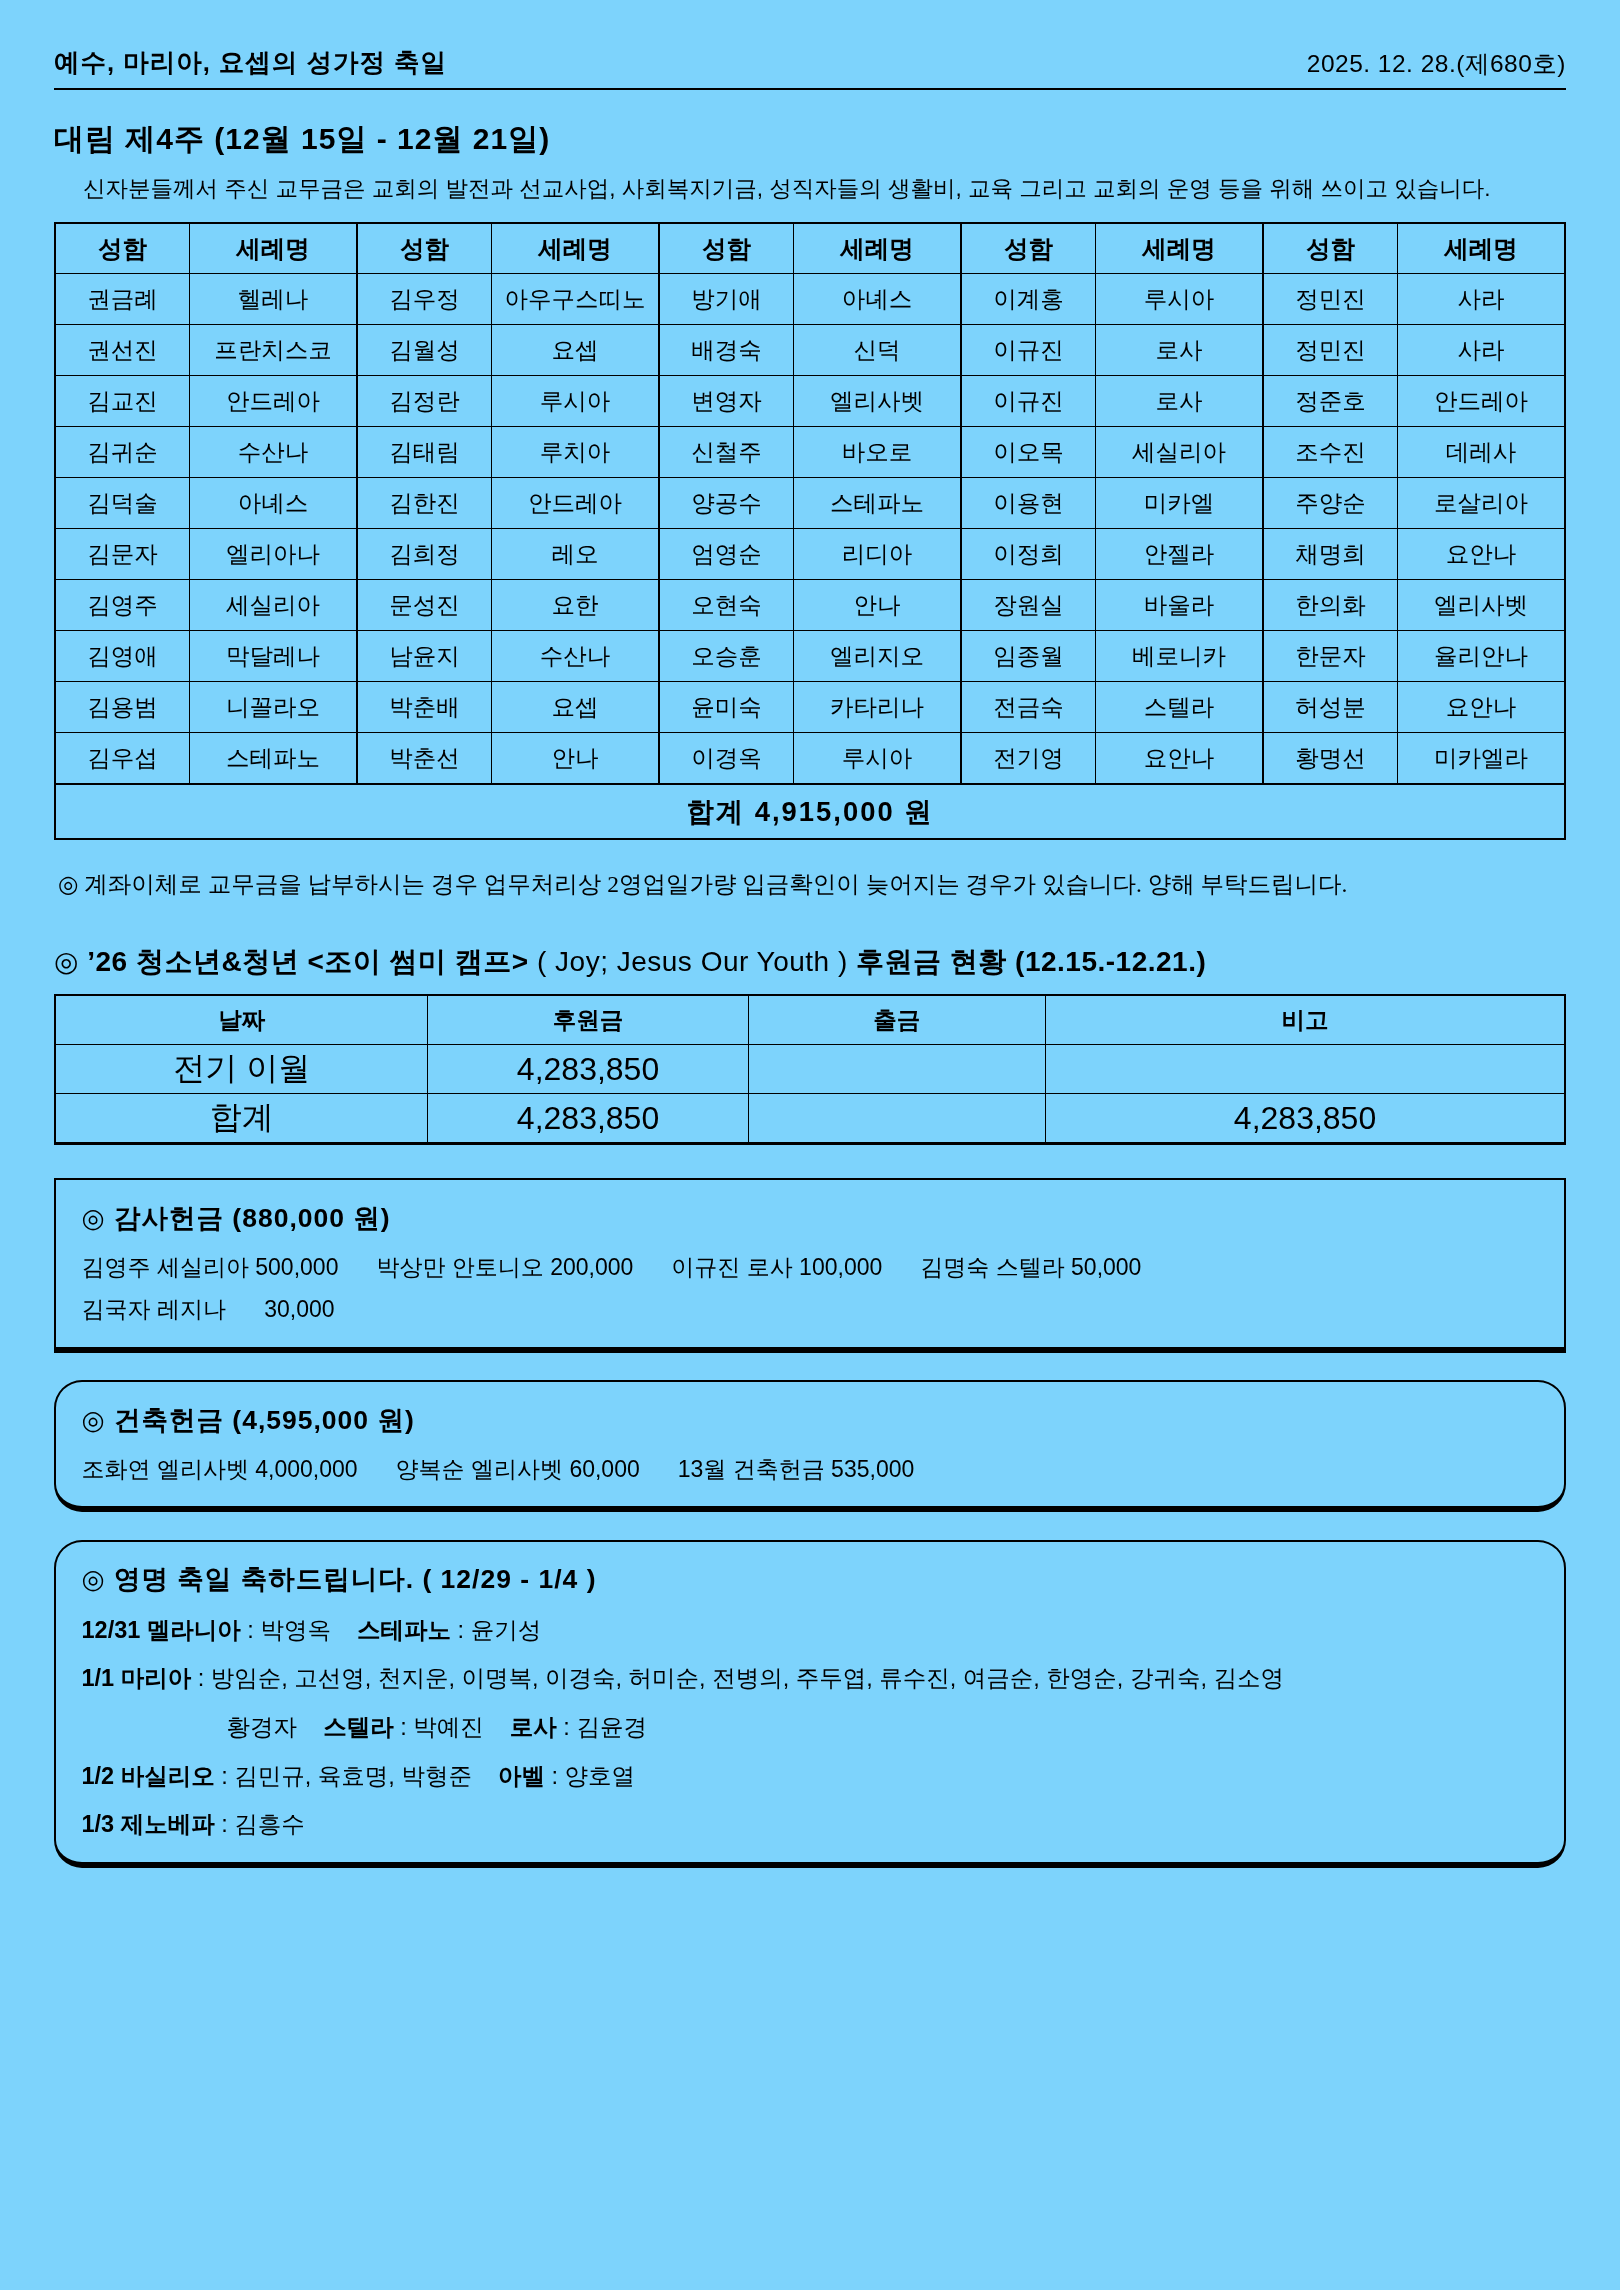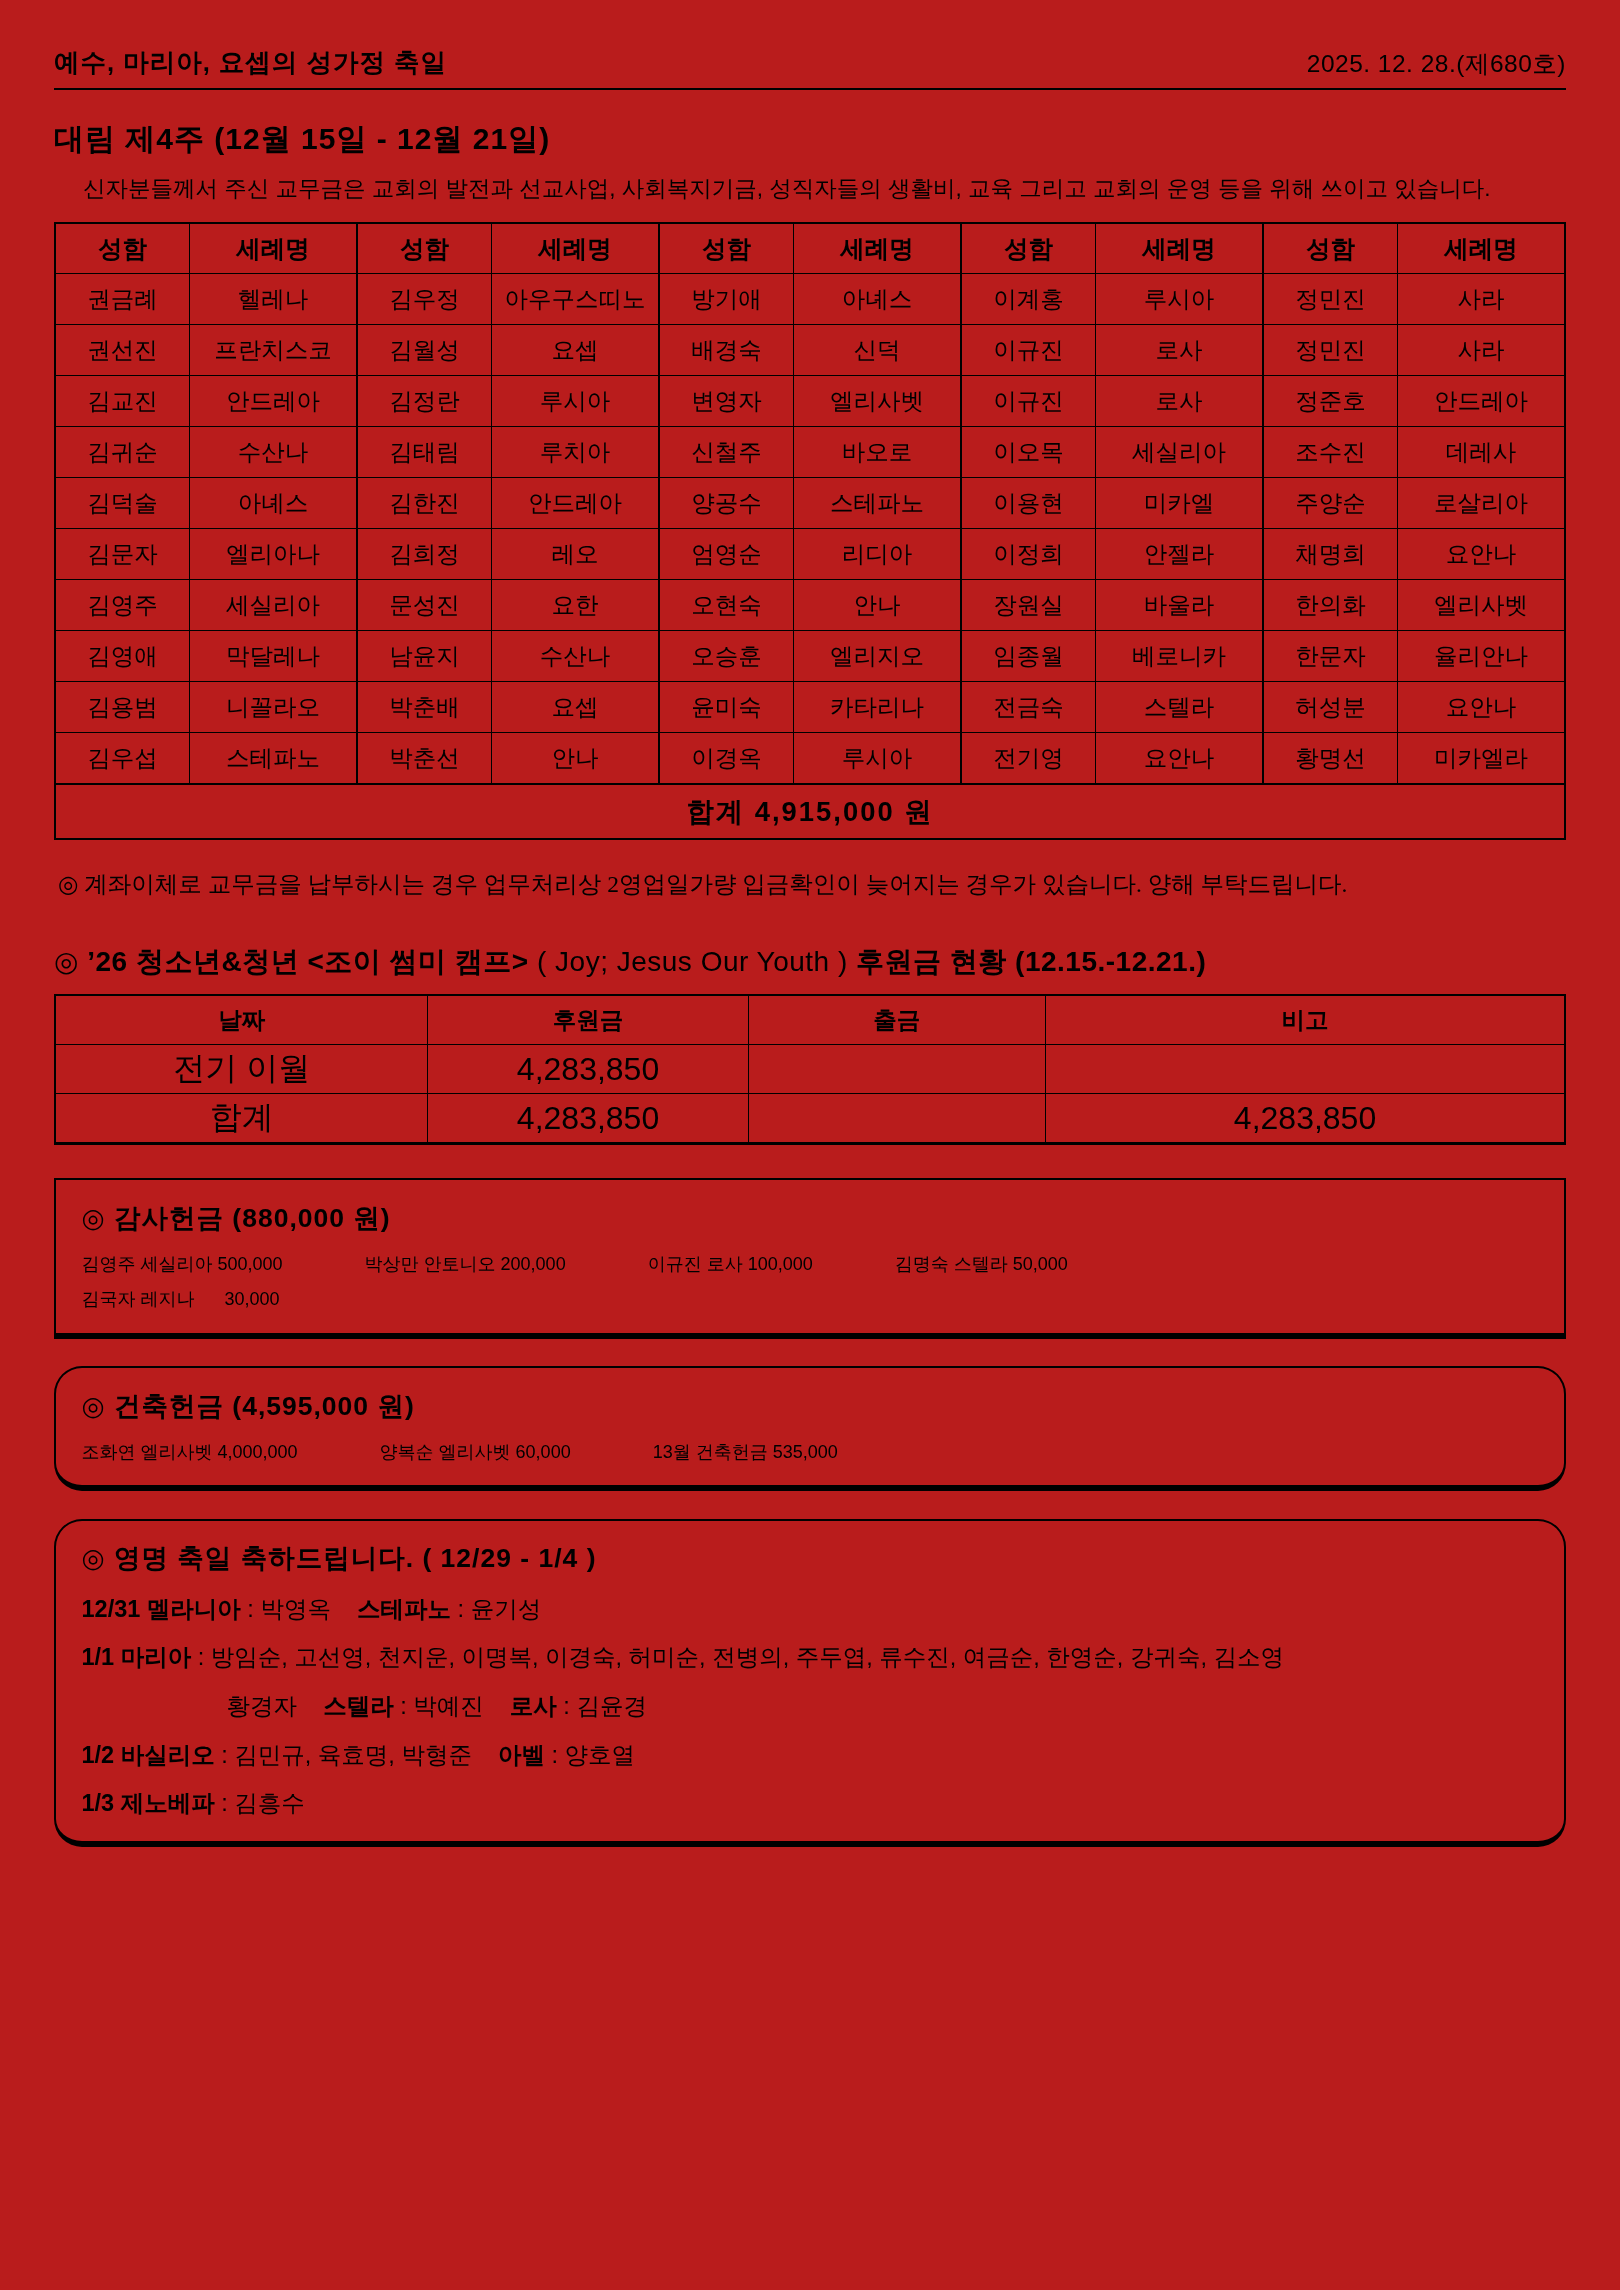--- a/index.html
+++ b/index.html
@@ -1,18 +1,18 @@
 <!DOCTYPE html>
 <html lang="ko"><head>
 <meta charset="utf-8">
 <style>
   html,body{margin:0;padding:0;background:#e8e8e8;}
   body{width:1620px;}
   .page{
-    width:1620px;height:2291px;background:#b91c1c;color:#000;
+    width:1620px;height:2291px;background:#7dd3fc;color:#000;
     font-family:"Liberation Sans","DejaVu Sans",sans-serif;
     box-sizing:border-box;padding:45px 54px 0 54px;position:relative;
   }
   
   .topbar{display:flex;justify-content:space-between;align-items:flex-end;}
   .masthead{font-size:25.5px;font-weight:bold;letter-spacing:1px;}
   .issue{font-size:24.5px;letter-spacing:0.5px;}
   .rule{border:none;border-top:2px solid #000;margin:7.8px 0 0 0;}
   
   .week-title{font-size:30px;font-weight:bold;margin:29px 0 11.8px 0;letter-spacing:1px;}
@@ -35,21 +35,21 @@
   
   .sec2-title{font-size:28px;margin:43px 0 13.7px 0;letter-spacing:0.5px;}
   .b{font-weight:bold;}
   .fund-table{border:2px solid #000;border-bottom-width:3.9px;}
   .fund-table th,.fund-table td{border:1px solid #000;height:48px;text-align:center;font-size:32px;padding:0 3.9px;}
   .fund-table th{font-weight:bold;font-size:23.5px;}
   
   .box{border:2px solid #000;border-bottom-width:6.9px;margin-top:33px;padding:17.6px 23.5px 21.6px 23.5px;}
   .box + .box{margin-top:27.4px;border-radius:28px;}
   .box-title{font-size:26.5px;font-weight:bold;margin:2px 0 15.7px 2px;letter-spacing:1px;}
-  .box-line{display:flex;gap:82px;font-size:18px;margin:11.8px 0 0 2px;white-space:pre;flex-wrap:wrap;}
+  .box-line{display:flex;gap:38px;font-size:23px;margin:11.8px 0 0 2px;white-space:pre;flex-wrap:wrap;}
   .feast-line{font-size:23.5px;margin:17.6px 0 0 2px;white-space:pre-wrap;line-height:31px;}
   .feast-line.indent{padding-left:145px;}
 </style>
 </head>
 <body>
 
 <div class="page">
 
   <div class="topbar">
     <div class="masthead">예수, 마리아, 요셉의 성가정 축일</div>

